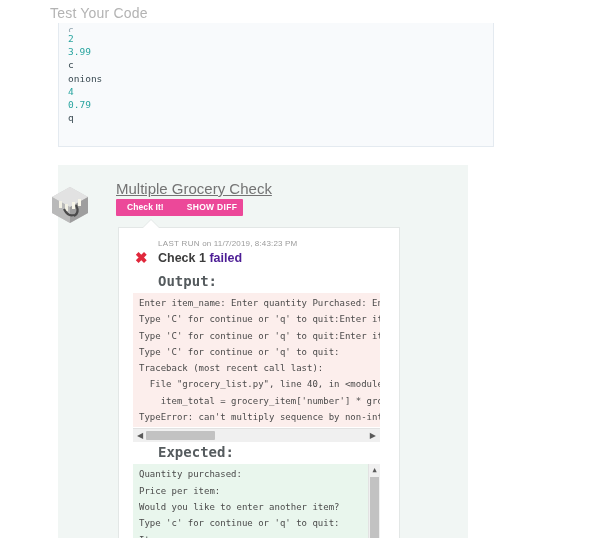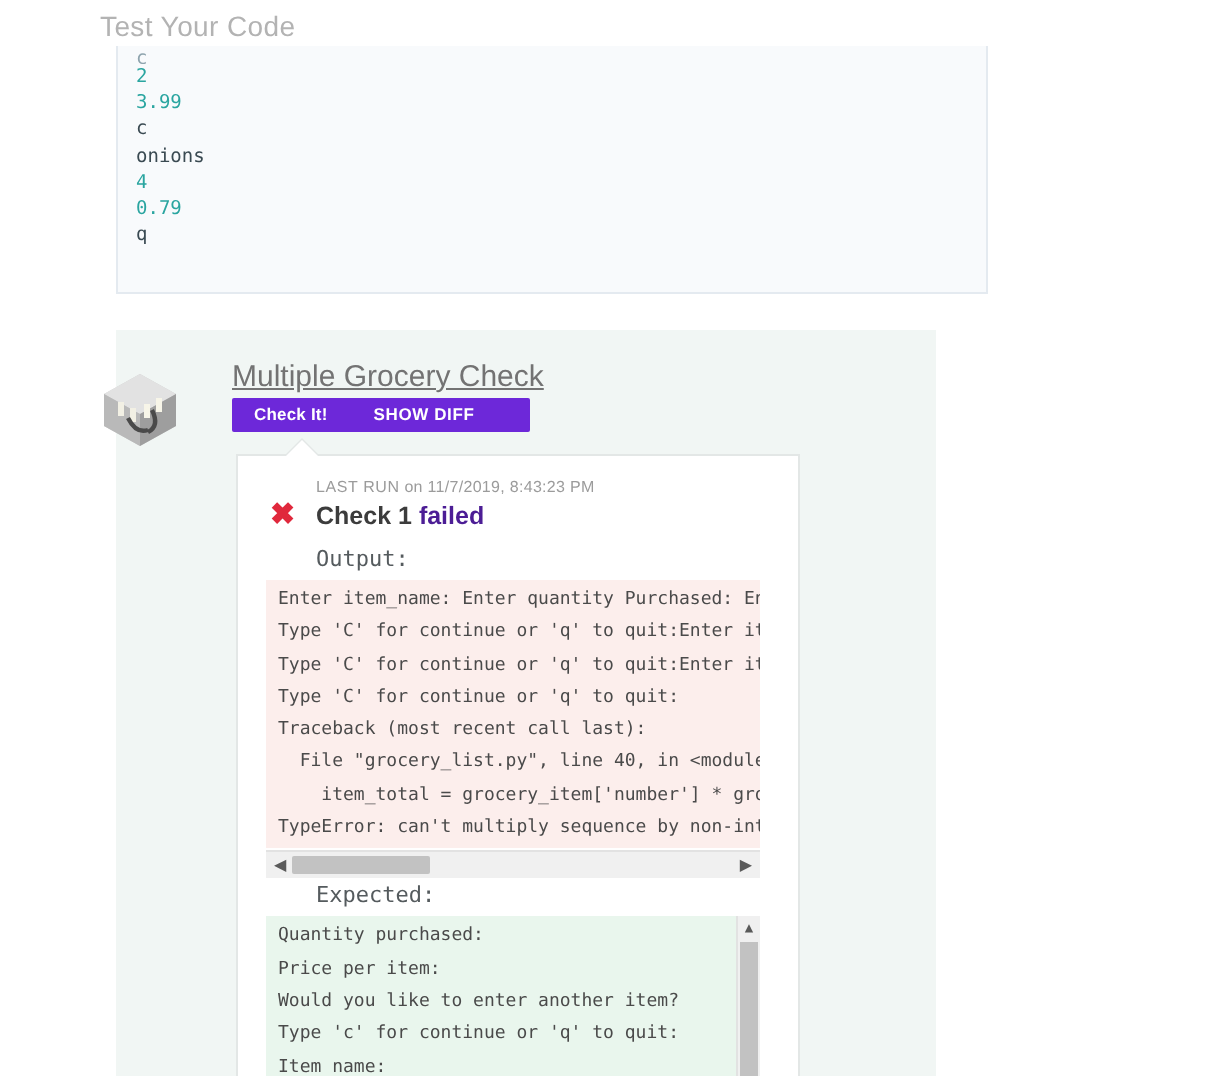--- a/index.html
+++ b/index.html
@@ -84,37 +84,37 @@
     color: #737373;
     font-weight: 400;
     text-decoration: underline;
   }
 
   .btn-bar {
     position: absolute;
     left: 116px;
     top: 199px;
     height: 17px;
-    background: #6d28d9;
+    background: #ec4899;
     display: flex;
     align-items: center;
     border-radius: 1px;
   }
   .btn {
     color: #ffffff;
     font-size: 8.5px;
     font-weight: 700;
     padding: 0 11px;
     line-height: 17px;
     white-space: nowrap;
     cursor: pointer;
     letter-spacing: .1px;
   }
   .btn-check { font-weight: 600; }
-  .btn-diff  { letter-spacing: .3px; padding-left: 12px; padding-right: 28px; }
+  .btn-diff  { letter-spacing: .3px; padding-left: 12px; padding-right: 6px; }
 
   
   .result-panel {
     position: absolute;
     left: 118px;
     top: 227px;
     width: 282px;
     height: 311px;
     background: #ffffff;
     border: 1px solid #e3e7e6;
@@ -169,23 +169,24 @@
   .check-status {
     font-size: 12.5px;
     color: #3c3c3c;
     font-weight: 700;
     margin-bottom: 8px;
   }
   .check-status .failed { color: #4c1d95; }
 
   .section-label {
     font-family: "DejaVu Sans Mono", monospace;
-    font-size: 11px;
+    font-size: 14px;
     color: #555b5e;
     margin-bottom: 4px;
+    font-weight: bold;
   }
 
   
   .output-block {
     position: relative;
     margin-left: -25px;
     width: 247px;
     background: #fceeec;
     font-family: "DejaVu Sans Mono", monospace;
     font-size: 9px;

